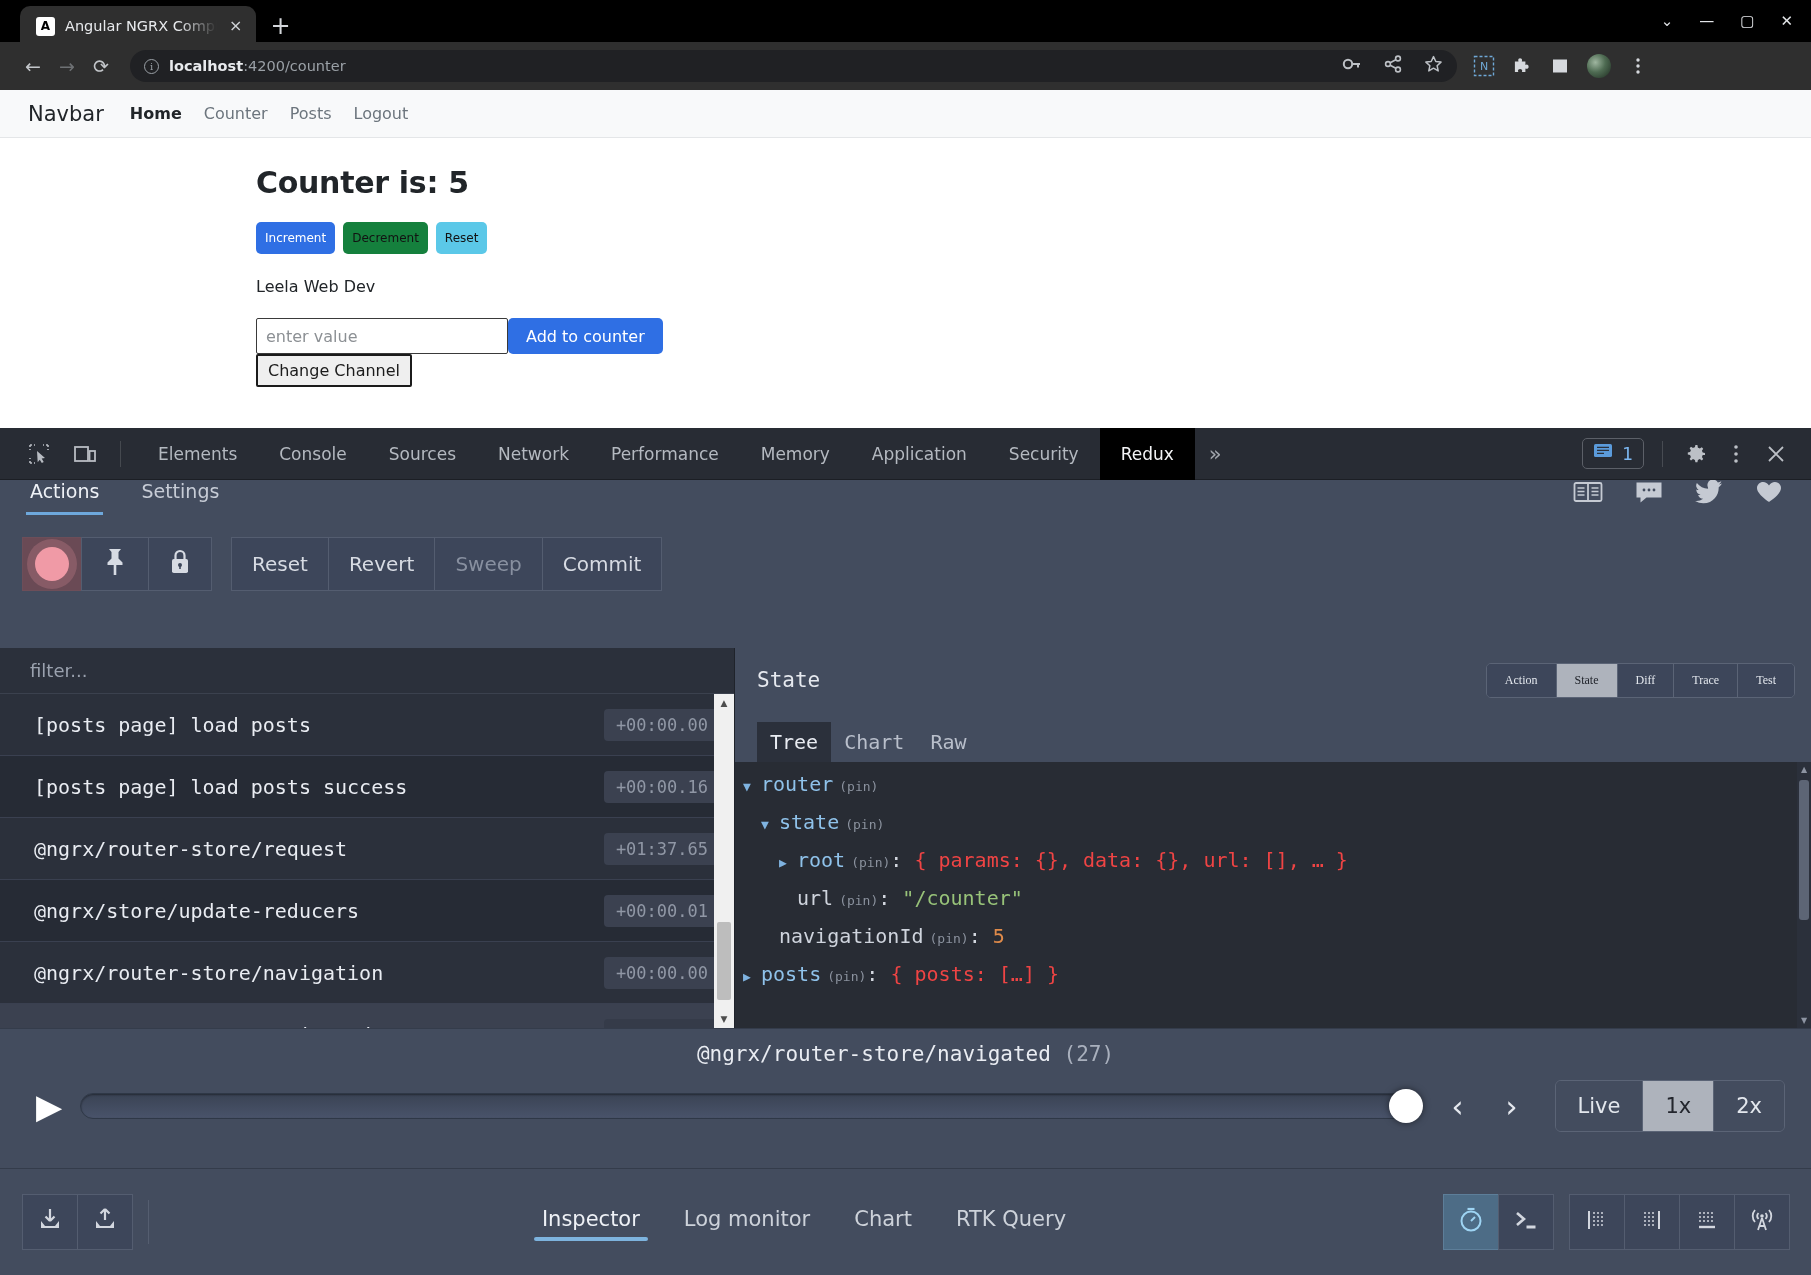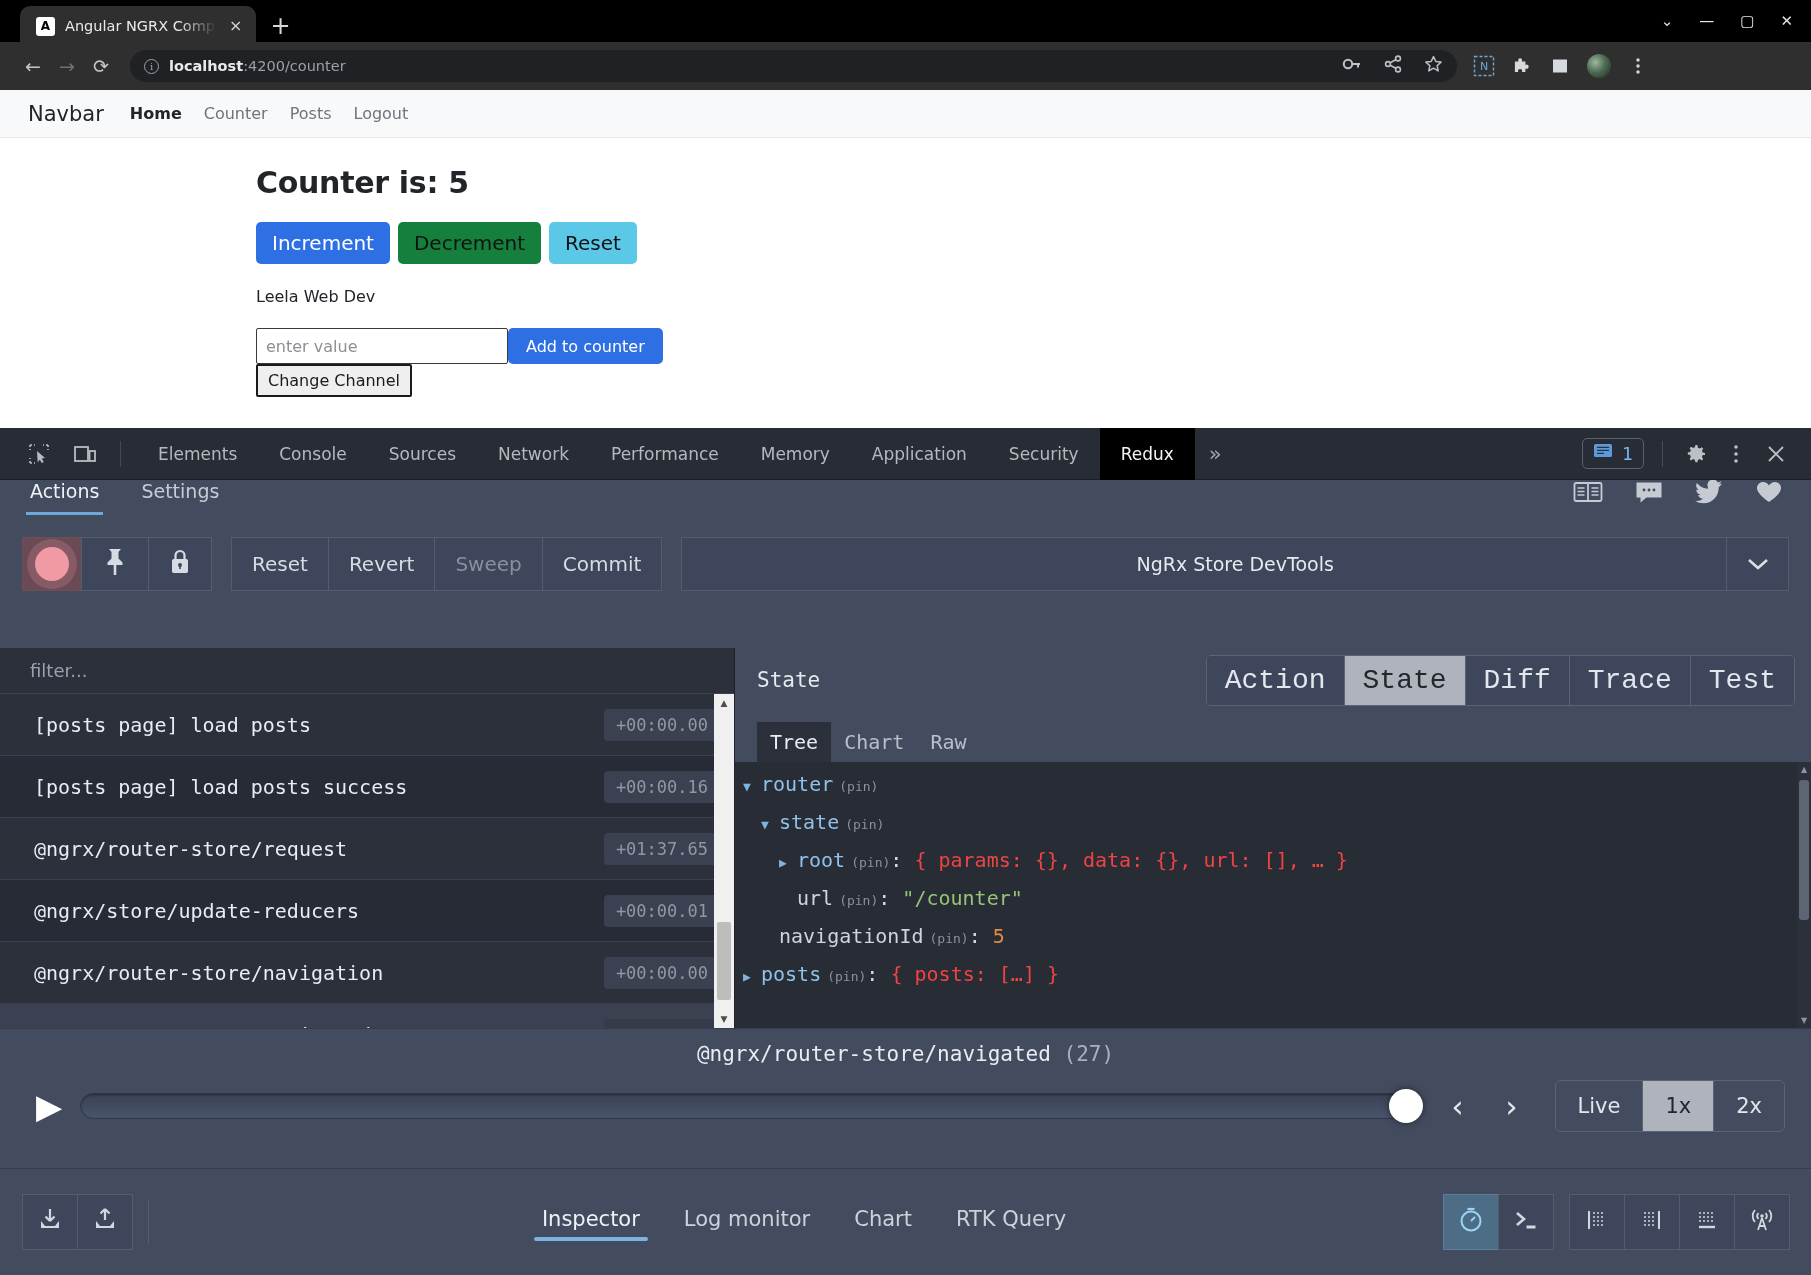--- a/index.html
+++ b/index.html
@@ -69,21 +69,21 @@
     display:flex; align-items:center; padding:0 28px; gap:26px;
   }
   .nav-brand { font-size:21px; color:#212529; }
   .nav-links { display:flex; align-items:center; gap:22px; }
   .nav-link { font-size:16px; color:#6c757d; }
   .nav-link.active { color:#212529; font-weight:600; }
 
   .counter-wrap { padding:27px 0 0 256px; }
   .counter-title { font-size:30px; font-weight:700; color:#212529; letter-spacing:-0.3px; }
   .btn-row { display:flex; gap:8px; margin-top:22px; }
-  .btn { border:none; border-radius:5px; font-size:20px; padding:9px 16px; cursor:pointer;
+  .btn { border:none; border-radius:5px; font-size:12px; padding:9px 9px; cursor:pointer;
          font-family:"DejaVu Sans", sans-serif; }
   .btn-inc { background:#2f6fe4; color:#fff; }
   .btn-dec { background:#15803d; color:#121212; }
   .btn-res { background:#5bc8e8; color:#121212; }
 
   .channel-label { margin-top:23px; font-size:16px; color:#212529; }
   .input-row { display:flex; margin-top:22px; }
   .val-input { width:252px; height:36px; border:1px solid #3a3a3a; border-radius:2px;
                padding:0 9px; font-size:16px; color:#212529;
                font-family:"DejaVu Sans", sans-serif; background:#fff; }
@@ -158,21 +158,21 @@
                        font-size:9px; color:#4d4d4d; }
   .act-scroll .arrow.bot { position:absolute; bottom:0; left:0; right:0; }
   .act-thumb { position:absolute; left:3px; right:3px; bottom:28px; height:78px;
                background:#bdbdbd; border-radius:2px; }
 
   
   .state-col { flex:1; background:#434c5e; position:relative; }
   .state-head { height:64px; display:flex; align-items:center; padding:0 16px 0 22px; }
   .state-label { font-family:"DejaVu Sans Mono", monospace; font-size:21px; color:#e6e9ef; }
   .seg { margin-left:auto; display:flex; border:1px solid #5b6476; border-radius:5px; overflow:hidden; }
-  .seg-btn { font-family:Liberation Mono, monospace; font-size:28px; color:#e3e7ed;
+  .seg-btn { font-family:Liberation Serif, serif; font-size:12px; color:#e3e7ed;
              background:#3d465a; padding:9px 18px; border-right:1px solid #5b6476; }
   .seg-btn:last-child { border-right:none; }
   .seg-btn.on { background:#aeb3bc; color:#23262d; }
 
   .sub-tabs { height:50px; display:flex; align-items:flex-end; padding-left:22px; }
   .sub-tab { font-family:"DejaVu Sans Mono", monospace; font-size:20px; color:#b9bfcb;
              padding:8px 13px; }
   .sub-tab.on { background:#2b303b; color:#e9ecf2; }
 
   .tree { position:absolute; top:114px; left:0; right:0; bottom:0; background:#282c34;
@@ -449,28 +449,20 @@
                 <circle cx="11" cy="17" r="2" fill="#3d465a"></circle>
                 <rect x="10.2" y="17" width="1.6" height="4" fill="#3d465a"></rect>
               </svg>
           </span>
         </div>
         <div class="tb-gap"></div>
         <div class="tb-btn">Reset</div>
         <div class="tb-btn">Revert</div>
         <div class="tb-btn dim">Sweep</div>
         <div class="tb-btn">Commit</div>
-        <div class="tb-select">
-          <span>NgRx Store DevTools</span>
-          <span class="caret">
-            <svg width="22" height="14" viewBox="0 0 22 14">
-                <path d="M2 3l9 8 9-8" stroke="currentColor" stroke-width="2.6" fill="none"></path>
-              </svg>
-          </span>
-        </div>
       </div>
 
       <div class="rx-body">
 
         <div class="actions-col">
           <div class="filter-box">
             <span class="filter-text">filter...</span>
           </div>
           <div class="act-list">
             <div class="act-row">

